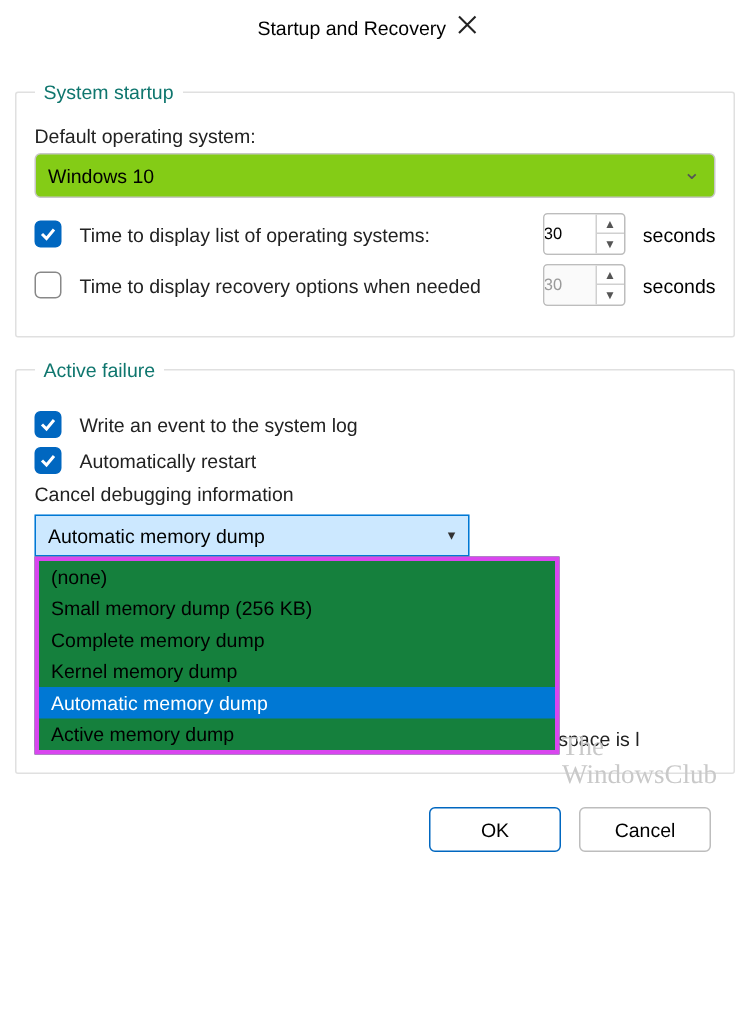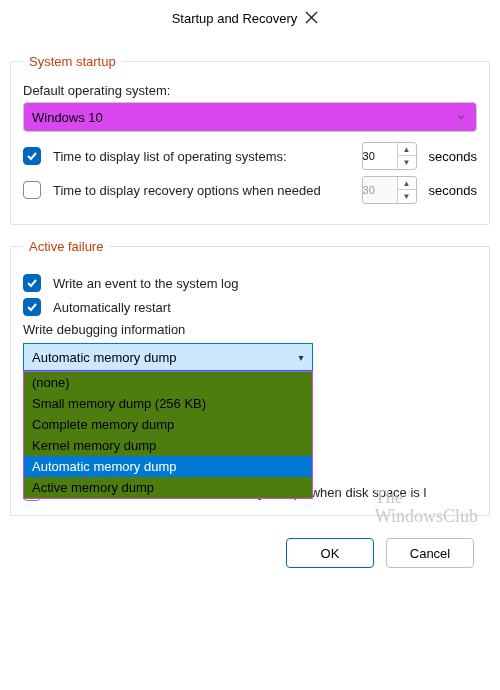--- a/index.html
+++ b/index.html
@@ -26,33 +26,33 @@
 }
 fieldset.group {
   border: 1px solid #e0e0e0;
   border-radius: 2px;
   margin: 8px 0 14px 0;
   padding: 14px 12px 14px 12px;
 }
 fieldset.group legend {
   padding: 0 6px;
   font-size: 13px;
-  color: #c2410c;
+  color: #0f766e;
 }
 .row { display: flex; align-items: center; margin: 6px 0; gap: 6px; }
 .label { color: #222; }
 select.os {
   width: 100%;
   height: 30px;
   border: 1px solid #c7c7c7;
   border-radius: 4px;
   padding: 0 8px;
   font-family: inherit;
   font-size: 13px;
-  background: #d946ef;
+  background: #84cc16;
   appearance: none;
   -webkit-appearance: none;
   position: relative;
 }
 .select-wrap { position: relative; width: 100%; margin-top: 4px; margin-bottom: 10px;}
 .select-wrap::after {
   content: "⌄";
   position: absolute;
   right: 10px; top: 4px;
   font-size: 14px; color: #555;
@@ -125,23 +125,23 @@
 .combo-btn {
   position: absolute;
   right: 1px; top: 1px;
   width: 22px; height: 26px;
   display: flex; align-items: center; justify-content: center;
   font-size: 10px; color: #333;
 }
 .dropdown {
   position: absolute;
   left: 0; top: 28px;
-  width: 290px;
-  background: #4d7c0f;
-  border: 1px solid #d946ef;
+  width: 350px;
+  background: #15803d;
+  border: 3px solid #d946ef;
   z-index: 100;
 }
 .dropdown .opt {
   padding: 3px 8px;
   font-size: 13px;
   cursor: pointer;
 }
 .dropdown .opt.selected {
   background: #0078d4;
   color: #fff;
@@ -260,21 +260,21 @@
 
     <div class="row">
       <span class="checkbox checked">
         <svg viewBox="0 0 12 12">
             <path d="M2 6 L5 9 L10 3" stroke="#fff" stroke-width="2" fill="none"></path>
           </svg>
       </span>
       <span class="label">Automatically restart</span>
     </div>
 
-    <div class="section-sub label">Write debugging information</div>
+    <div class="section-sub label">Cancel debugging information</div>
 
     <div class="combo">
       <div class="combo-display">
         <span>Automatic memory dump</span>
         <span class="combo-btn">▾</span>
       </div>
       <div class="dropdown">
         <div class="opt">(none)</div>
         <div class="opt">Small memory dump (256 KB)</div>
         <div class="opt">Complete memory dump</div>

